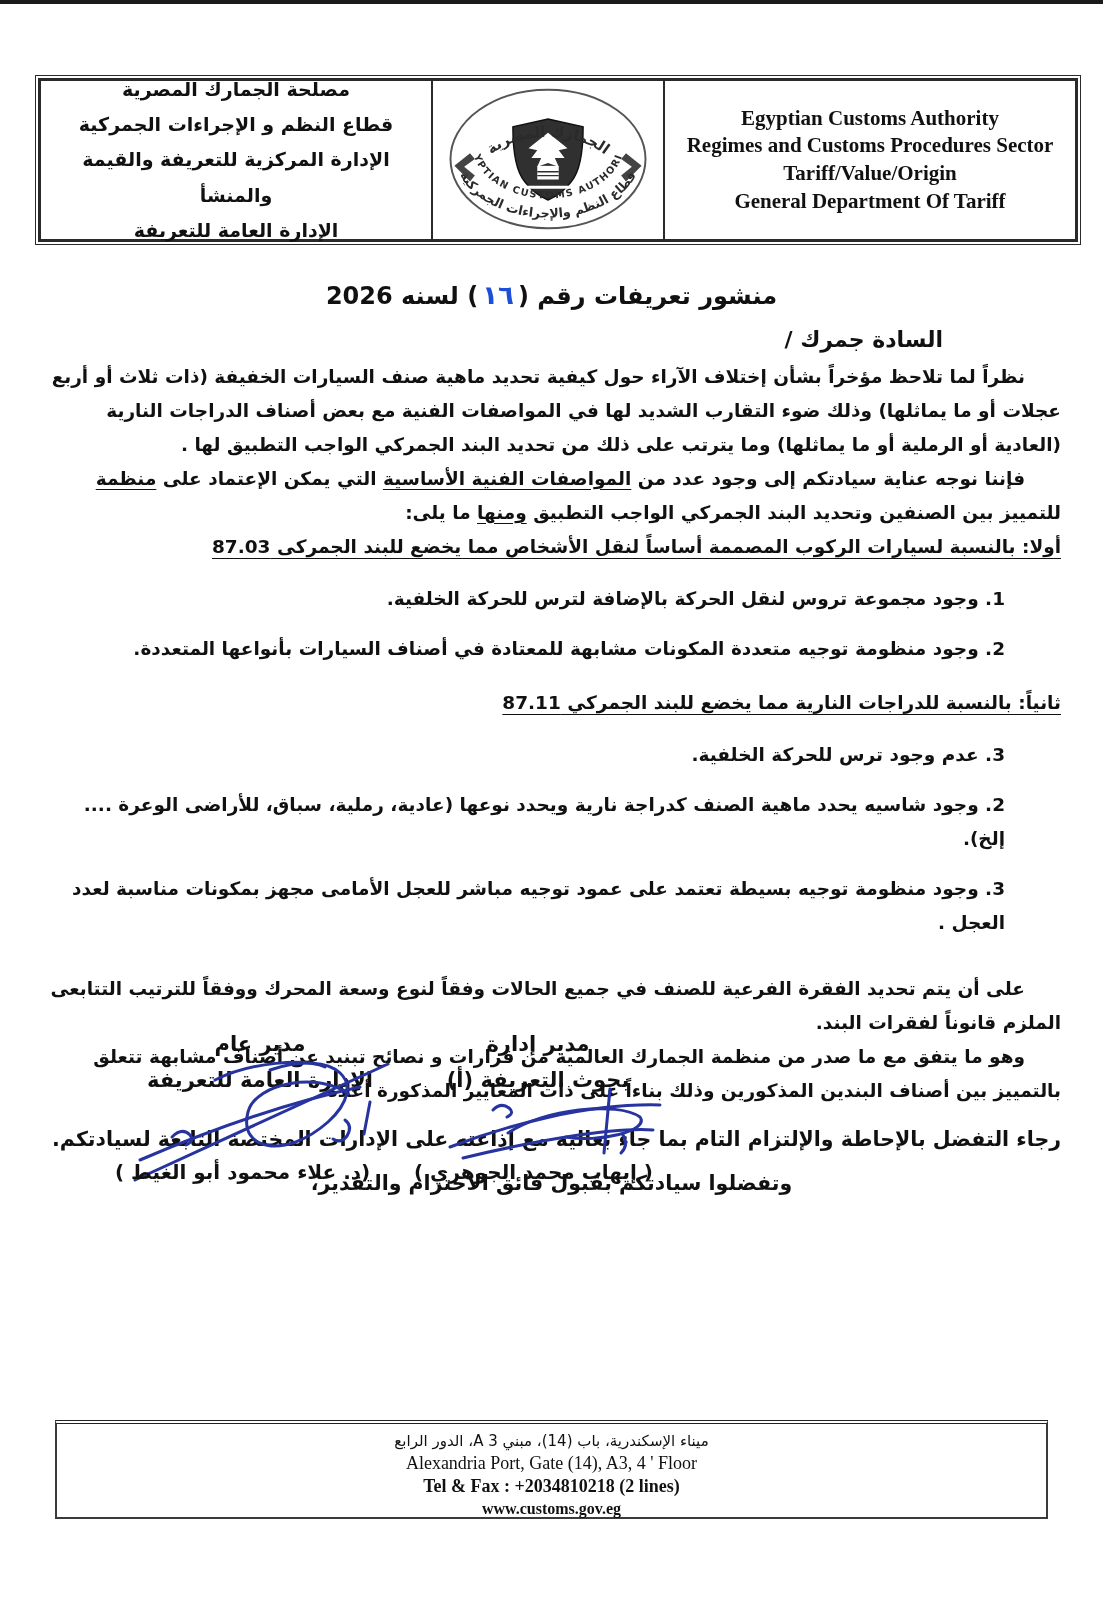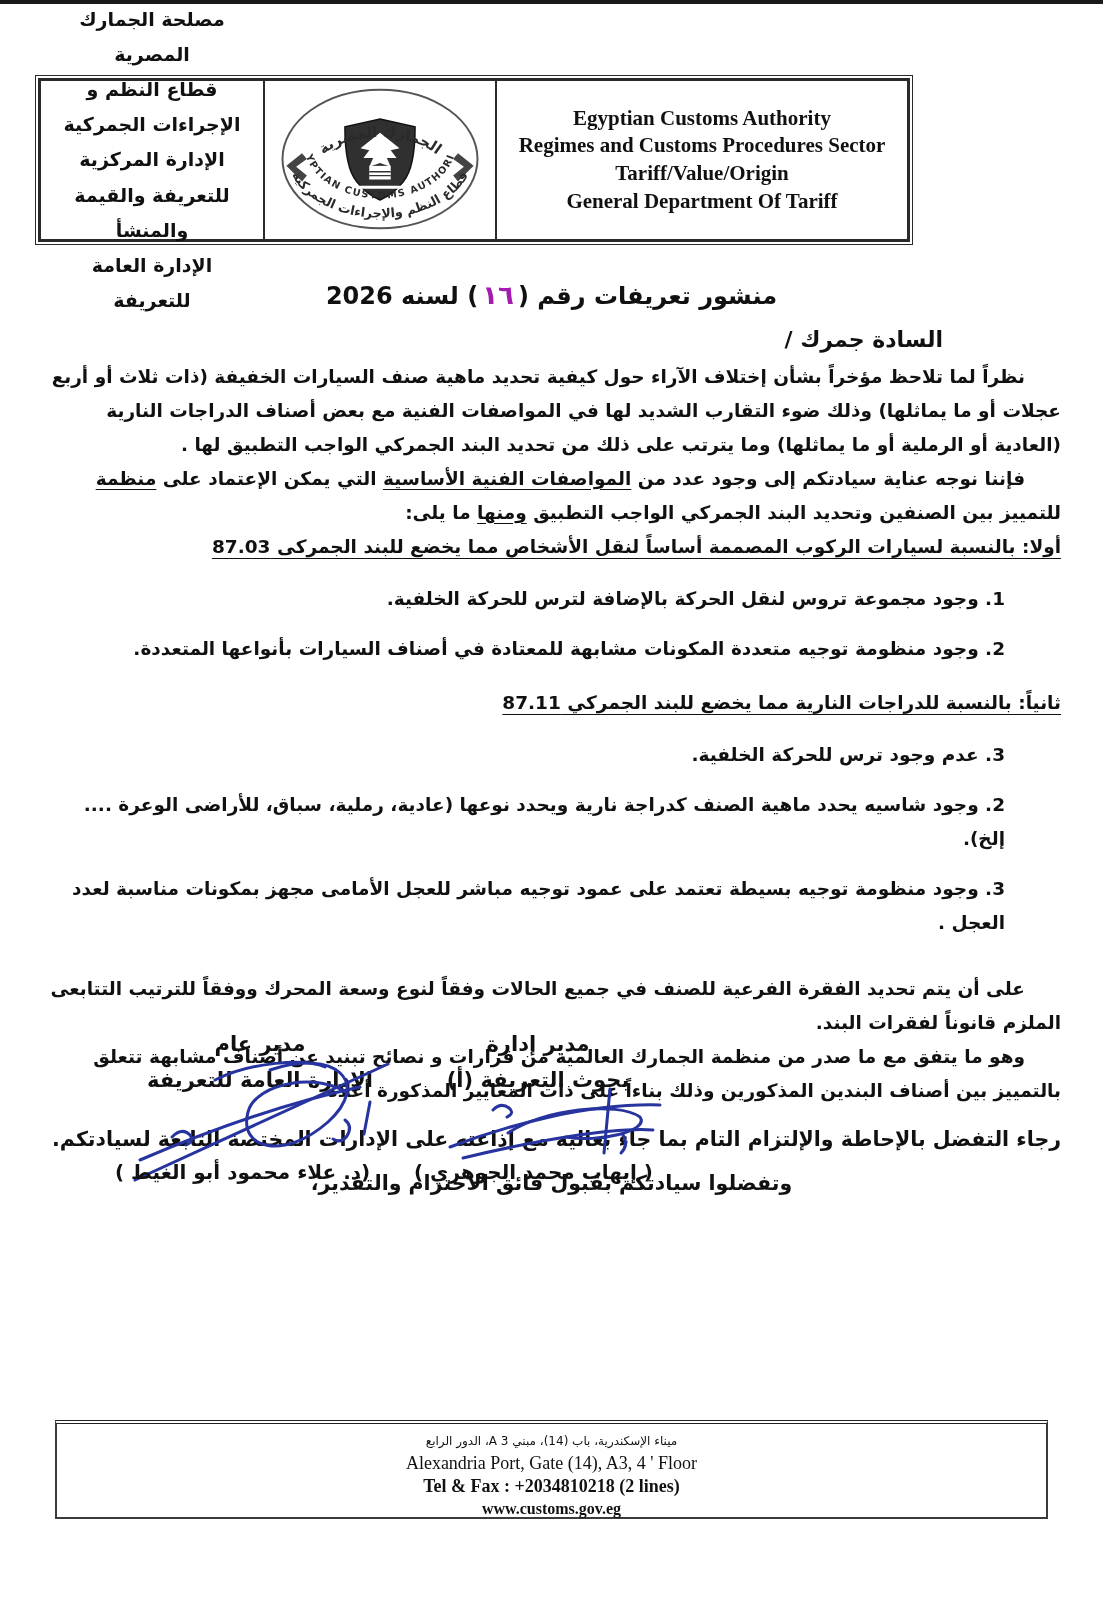--- a/index.html
+++ b/index.html
@@ -5,21 +5,21 @@
   html,body { margin:0; padding:0; background:#e8e8e8; }
   .page {
     position:relative; width:1103px; height:1600px; margin:0 auto;
     background:#ffffff; overflow:hidden;
     font-family:"DejaVu Sans", sans-serif; color:#111;
   }
   .scan-line-top { position:absolute; top:0; left:0; width:1103px; height:4px; background:#1a1a1a; }
 
   
   .header-box {
-    position:absolute; top:78px; left:38px; width:872px; height:164px;
+    position:absolute; top:78px; left:38px; width:1040px; height:164px;
     border:3px solid #2a2a2a; outline:1px solid #2a2a2a; outline-offset:2px;
     display:flex; box-sizing:border-box; background:#fff;
   }
   .header-cell { box-sizing:border-box; }
   .header-en {
     width:412px; border-left:2px solid #2a2a2a; order:3;
     display:flex; flex-direction:column; justify-content:center; text-align:center;
     font-family:"Liberation Serif", serif; font-weight:bold; font-size:21px; line-height:1.32;
     padding:4px 6px;
   }
@@ -31,21 +31,21 @@
     flex:1; order:1; direction:rtl; text-align:center;
     display:flex; flex-direction:column; justify-content:center;
     font-weight:bold; font-size:19px; line-height:1.85; padding:4px 10px;
   }
 
   
   .doc-title {
     position:absolute; top:280px; left:0; width:100%;
     direction:rtl; text-align:center; font-weight:bold; font-size:24px;
   }
-  .hand { color:#a21caf;text-align:right; }
+  .hand { color:#1d4ed8;text-align:right; }
   .doc-title .hand-num { font-size:26px; font-weight:bold; padding:0 4px; }
   .salutation {
     position:absolute; top:327px; right:160px;
     direction:rtl; font-weight:bold; font-size:22px;
   }
 
   
   .body-text {
     position:absolute; top:360px; right:42px; left:42px;
     direction:rtl; text-align:right; font-weight:bold;
@@ -74,21 +74,21 @@
   .sig-name { position:absolute; direction:rtl; font-weight:bold; font-size:20px; white-space:nowrap; }
   .sig-name-right { top:1160px; right:450px; }
   .sig-name-left  { top:1160px; left:115px; }
 
   
   .footer-box {
     position:absolute; top:1420px; left:55px; width:993px; height:99px;
     border:2px solid #3a3a3a; border-top:4px double #222; box-sizing:border-box;
     text-align:center; padding-top:6px;
   }
-  .footer-ar { direction:rtl; font-size:12px; line-height:22px; }
+  .footer-ar { direction:rtl; font-size:15px; line-height:22px; }
   .footer-en { font-family:"Liberation Serif", serif; font-size:18px; line-height:23px; }
   .footer-tel { font-family:"Liberation Serif", serif; font-weight:bold; font-size:18px; line-height:23px; }
   .footer-web { font-family:"Liberation Serif", serif; font-weight:bold; font-size:16px; line-height:22px; }
 </style>
 </head>
 <body>
 
 <div class="page">
   <div class="scan-line-top"></div>
 

